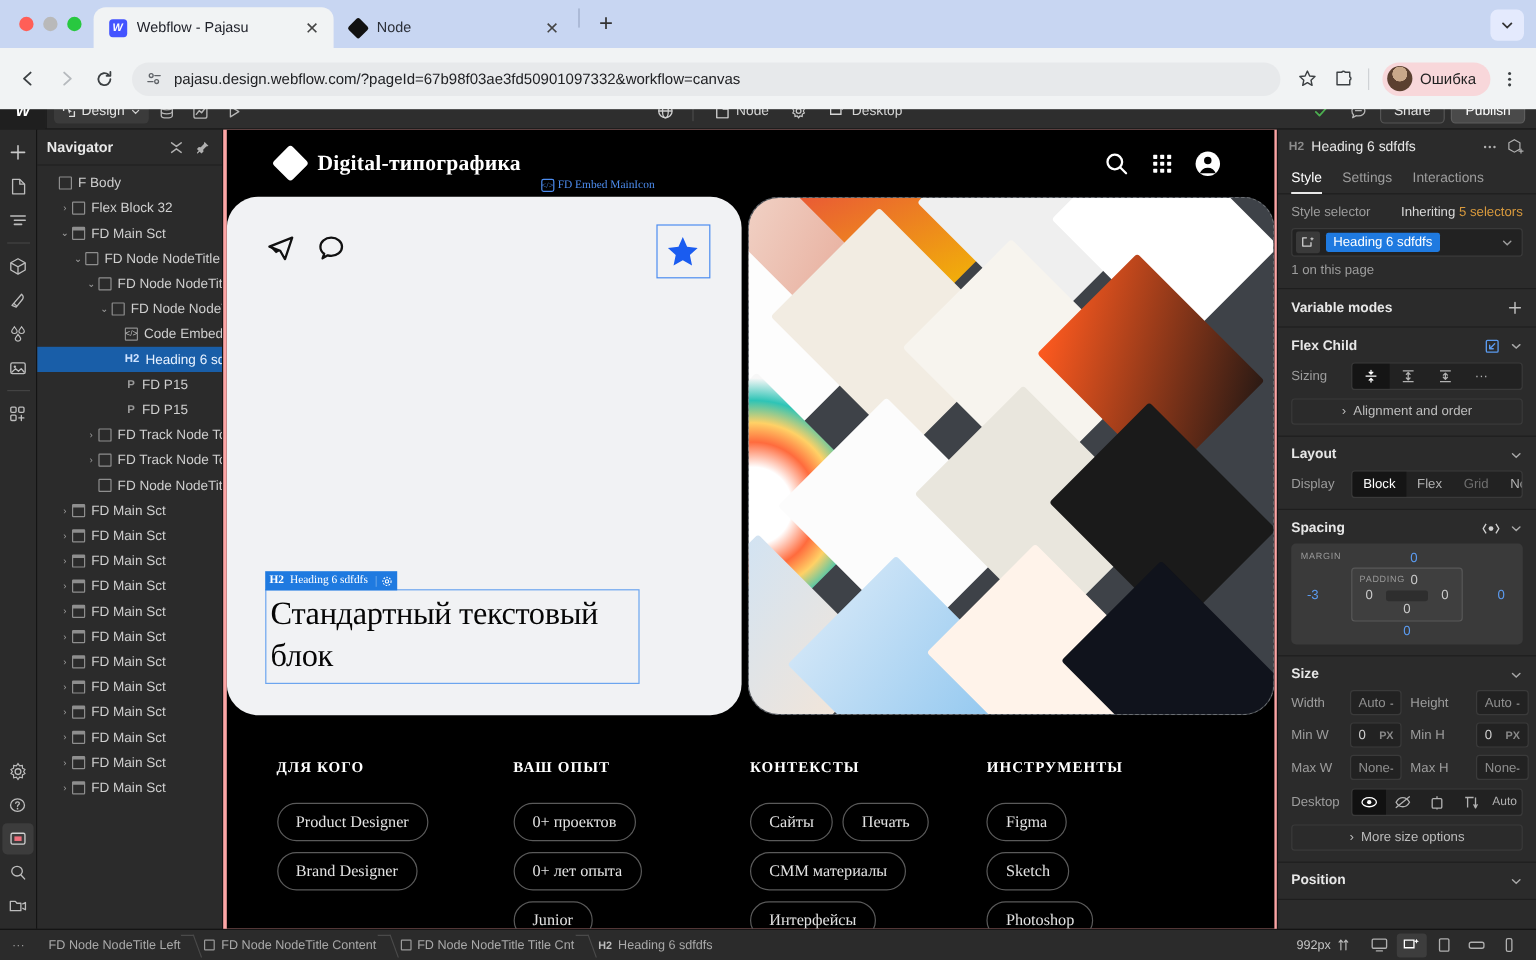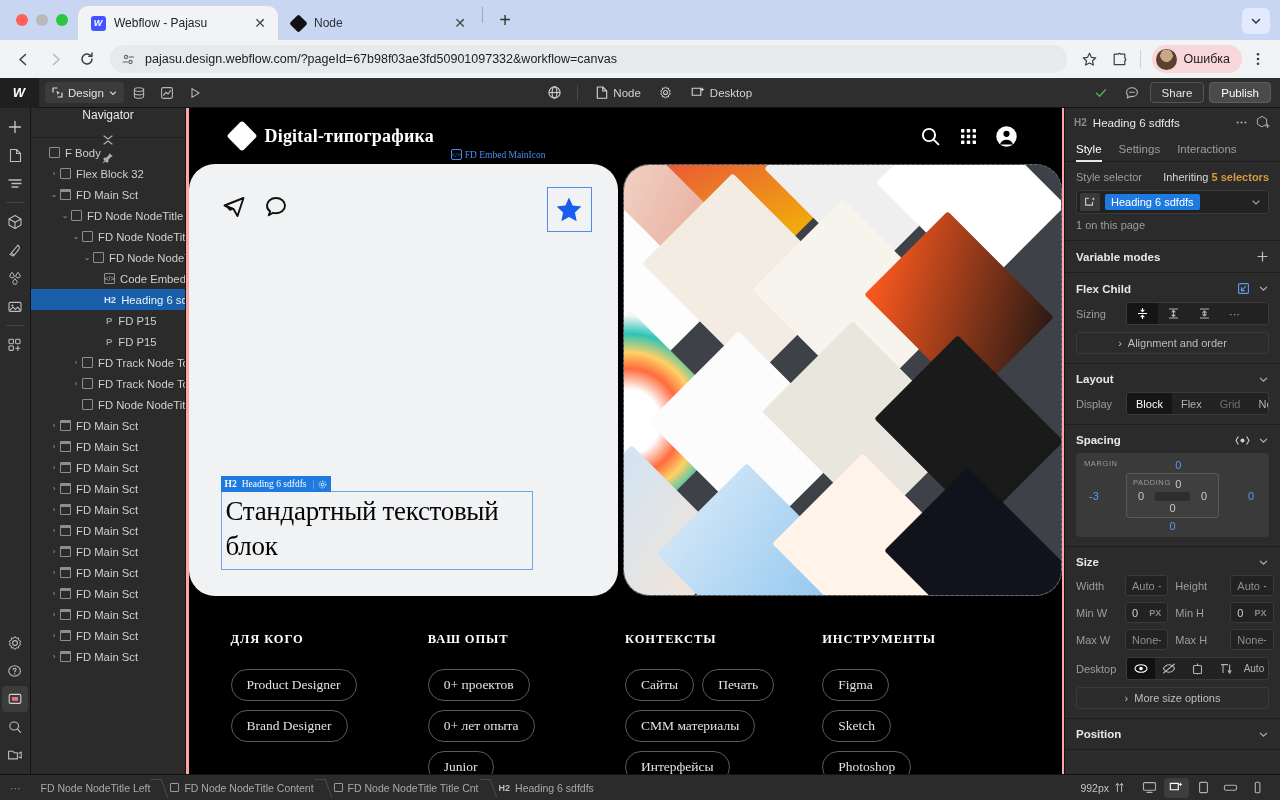--- a/index.html
+++ b/index.html
@@ -32,21 +32,21 @@
   .fav-diamond { width: 13px; height: 13px; background: #111; transform: rotate(45deg); border-radius: 2px; }
   .tab-title { flex: 1; white-space: nowrap; overflow: hidden; text-overflow: ellipsis; }
   .tab-close { width: 16px; height: 16px; display: flex; align-items: center; justify-content: center;
     font-size: 14px; color: #444; line-height: 1; border-radius: 50%; }
   .tab-sep { width: 1px; height: 16px; background: #9aa8c6; align-self: center; margin: 0 4px 10px 4px;}
   .newtab { width: 28px; height: 28px; display: flex; align-items: center; justify-content: center;
     font-size: 20px; color: #333; margin: 0 0 6px 4px; border-radius: 50%; }
   #tab-list-btn { position: absolute; right: 10px; bottom: 6px; width: 28px; height: 26px;
     display: flex; align-items: center; justify-content: center; background: #e4eafd; border-radius: 6px; color: #333;}
 
-  #toolbar-row { height: 38px; background: #f1f3f4; display: flex; align-items: center; padding: 0 8px; gap: 2px; }
+  #toolbar-row { height: 51px; background: #f1f3f4; display: flex; align-items: center; padding: 0 8px; gap: 2px; }
   .nav-btn { width: 30px; height: 30px; display: flex; align-items: center; justify-content: center;
     border-radius: 50%; color: #3c4043; font-size: 16px; }
   .nav-btn.disabled { color: #b5b9bd; }
   #omnibox { flex: 1; height: 28px; background: #e7e9eb; border-radius: 14px;
     display: flex; align-items: center; padding: 0 10px; gap: 8px; margin: 0 6px; }
   #omnibox .url { font-size: 12.5px; color: #202124; white-space: nowrap; overflow: hidden; }
   .site-icon { width: 17px; height: 17px; display: flex; align-items: center; justify-content: center; color: #5f6368; }
   .tb-icon { width: 28px; height: 28px; display: flex; align-items: center; justify-content: center; color: #3c4043; }
   #profile-chip { display: flex; align-items: center; gap: 6px; background: #f8d7da; border-radius: 14px;
     height: 28px; padding: 0 12px 0 4px; margin-left: 4px;}
@@ -83,21 +83,21 @@
   .rail-ico { width: 26px; height: 26px; display: flex; align-items: center; justify-content: center;
     color: #bdbdbd; border-radius: 4px; }
   .rail-ico.active { background: #3c3c3c; }
   .rail-div { width: 19px; height: 1px; background: #434343; margin: 4px 0; }
   .rail-spacer { flex: 1; }
 
   
   #navigator { width: 155px; background: #2b2b2b; border-right: 1px solid #141414;
     display: flex; flex-direction: column; }
   #nav-head { height: 30px; display: flex; align-items: center; padding: 0 8px; gap: 6px;
-    color: #e9e9e9; font-size: 12px; font-weight: 400; border-bottom: 1px solid #202020; flex-direction: column;}
+    color: #e9e9e9; font-size: 12px; font-weight: 700; border-bottom: 1px solid #202020;}
   #nav-head .spacer { flex: 1; }
   .nav-head-ico { width: 16px; height: 16px; display: flex; align-items: center; justify-content: center; color: #b0b0b0; }
   #nav-tree { flex: 1; overflow: hidden; padding-top: 4px; }
   .tree-row { height: 21px; display: flex; align-items: center; font-size: 11.3px; color: #cfcfcf;
     white-space: nowrap; padding-right: 4px; }
   .tree-row.selected { background: #195ea8; color: #e8f2ff; }
   .tw { width: 12px; flex: 0 0 12px; display: flex; align-items: center; justify-content: center;
     color: #9a9a9a; font-size: 8px; }
   .tbox { width: 11px; height: 11px; flex: 0 0 11px; border: 1px solid #8e8e8e; margin-right: 5px; border-radius: 1px; }
   .tbox.div2 { border-top: 3px solid #8e8e8e; }
@@ -148,21 +148,21 @@
   #sp-head .el-tag { color: #8b8b8b; font-size: 10px; font-weight: 700; }
   #sp-head .el-name { font-size: 11.6px; color: #e9e9e9; flex: 1; }
   #sp-tabs { display: flex; gap: 17px; padding: 0 11px; height: 26px; align-items: flex-start;
     border-bottom: 1px solid #1e1e1e; }
   .sp-tab { font-size: 11.5px; color: #9d9d9d; height: 26px; display: flex; align-items: center; }
   .sp-tab.active { color: #fff; box-shadow: inset 0 -2px 0 #e8e8e8; }
   .sp-sec { padding: 9px 11px; border-bottom: 1px solid #1e1e1e; }
   .sp-row { display: flex; align-items: center; gap: 8px; margin-bottom: 7px; }
   .sp-lbl { color: #9d9d9d; font-size: 11px; }
   .sp-right { margin-left: auto; }
-  .amber { color: #d99a3d; font-weight: bold; }
+  .amber { color: #d99a3d; }
   #selector-field { display: flex; align-items: center; gap: 5px; background: #222; border: 1px solid #3a3a3a;
     border-radius: 3px; height: 24px; padding: 0 3px; margin-bottom: 5px;}
   #selector-field .sq { width: 20px; height: 18px; display: flex; align-items: center; justify-content: center;
     background: #3a3a3a; border-radius: 2px; color: #cfcfcf;}
   #selector-chip { background: #1f7ae0; color: #fff; border-radius: 2px; padding: 2px 6px; font-size: 11px; }
   #selector-field .caret { margin-left: auto; color: #9d9d9d; padding-right: 4px;}
   .sec-title { font-size: 11.5px; font-weight: 700; color: #e7e7e7; }
   .segbtn-grp { display: flex; background: #222; border: 1px solid #3a3a3a; border-radius: 3px; overflow: hidden; }
   .segbtn { padding: 0 9px; height: 21px; display: flex; align-items: center; justify-content: center;
     color: #b2b2b2; font-size: 11px; }

